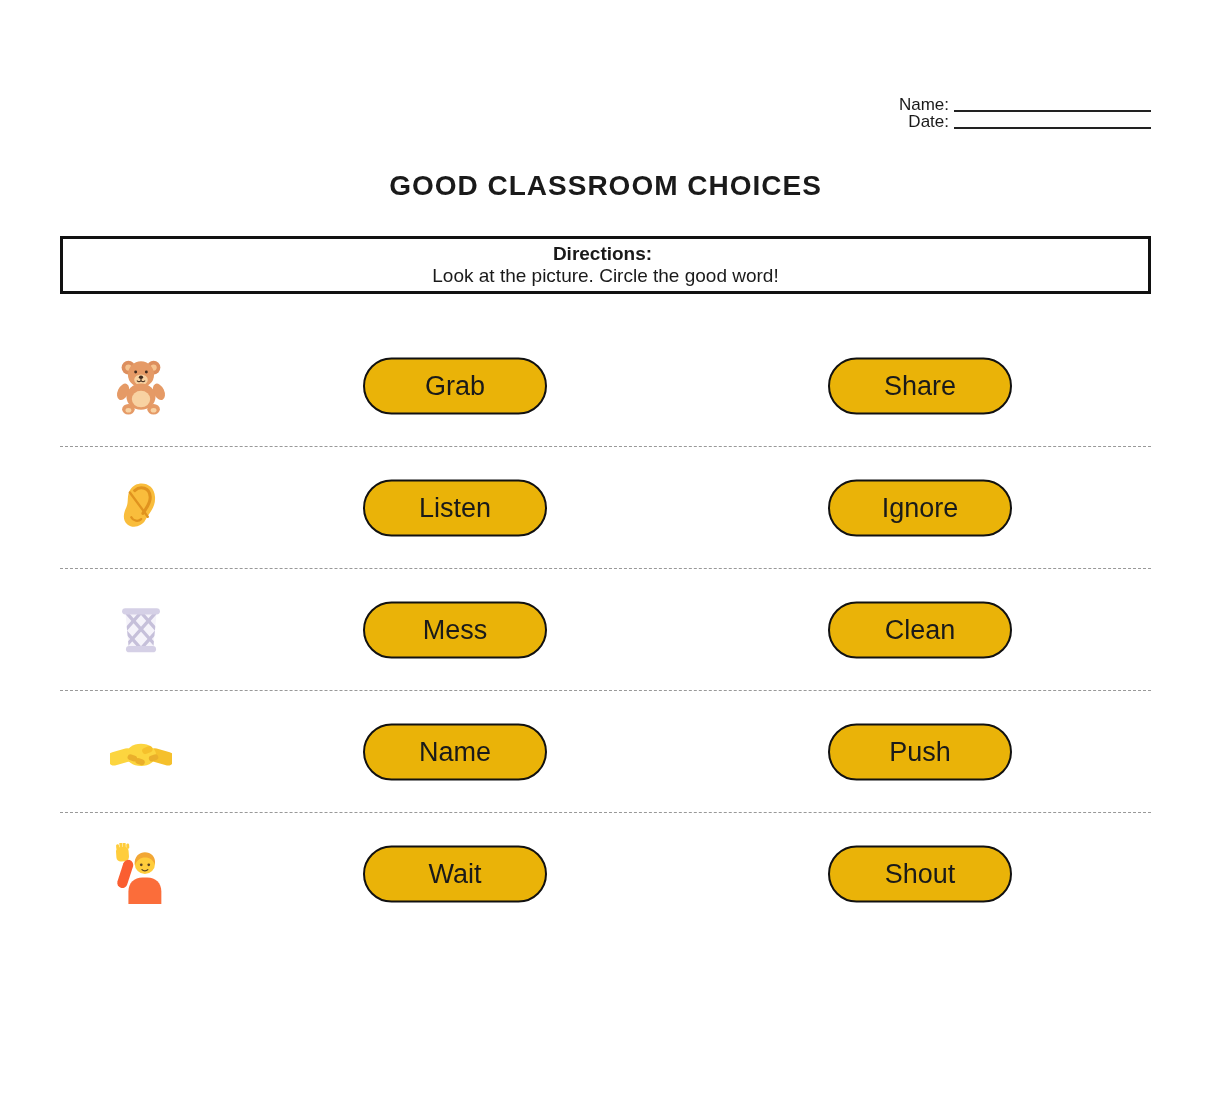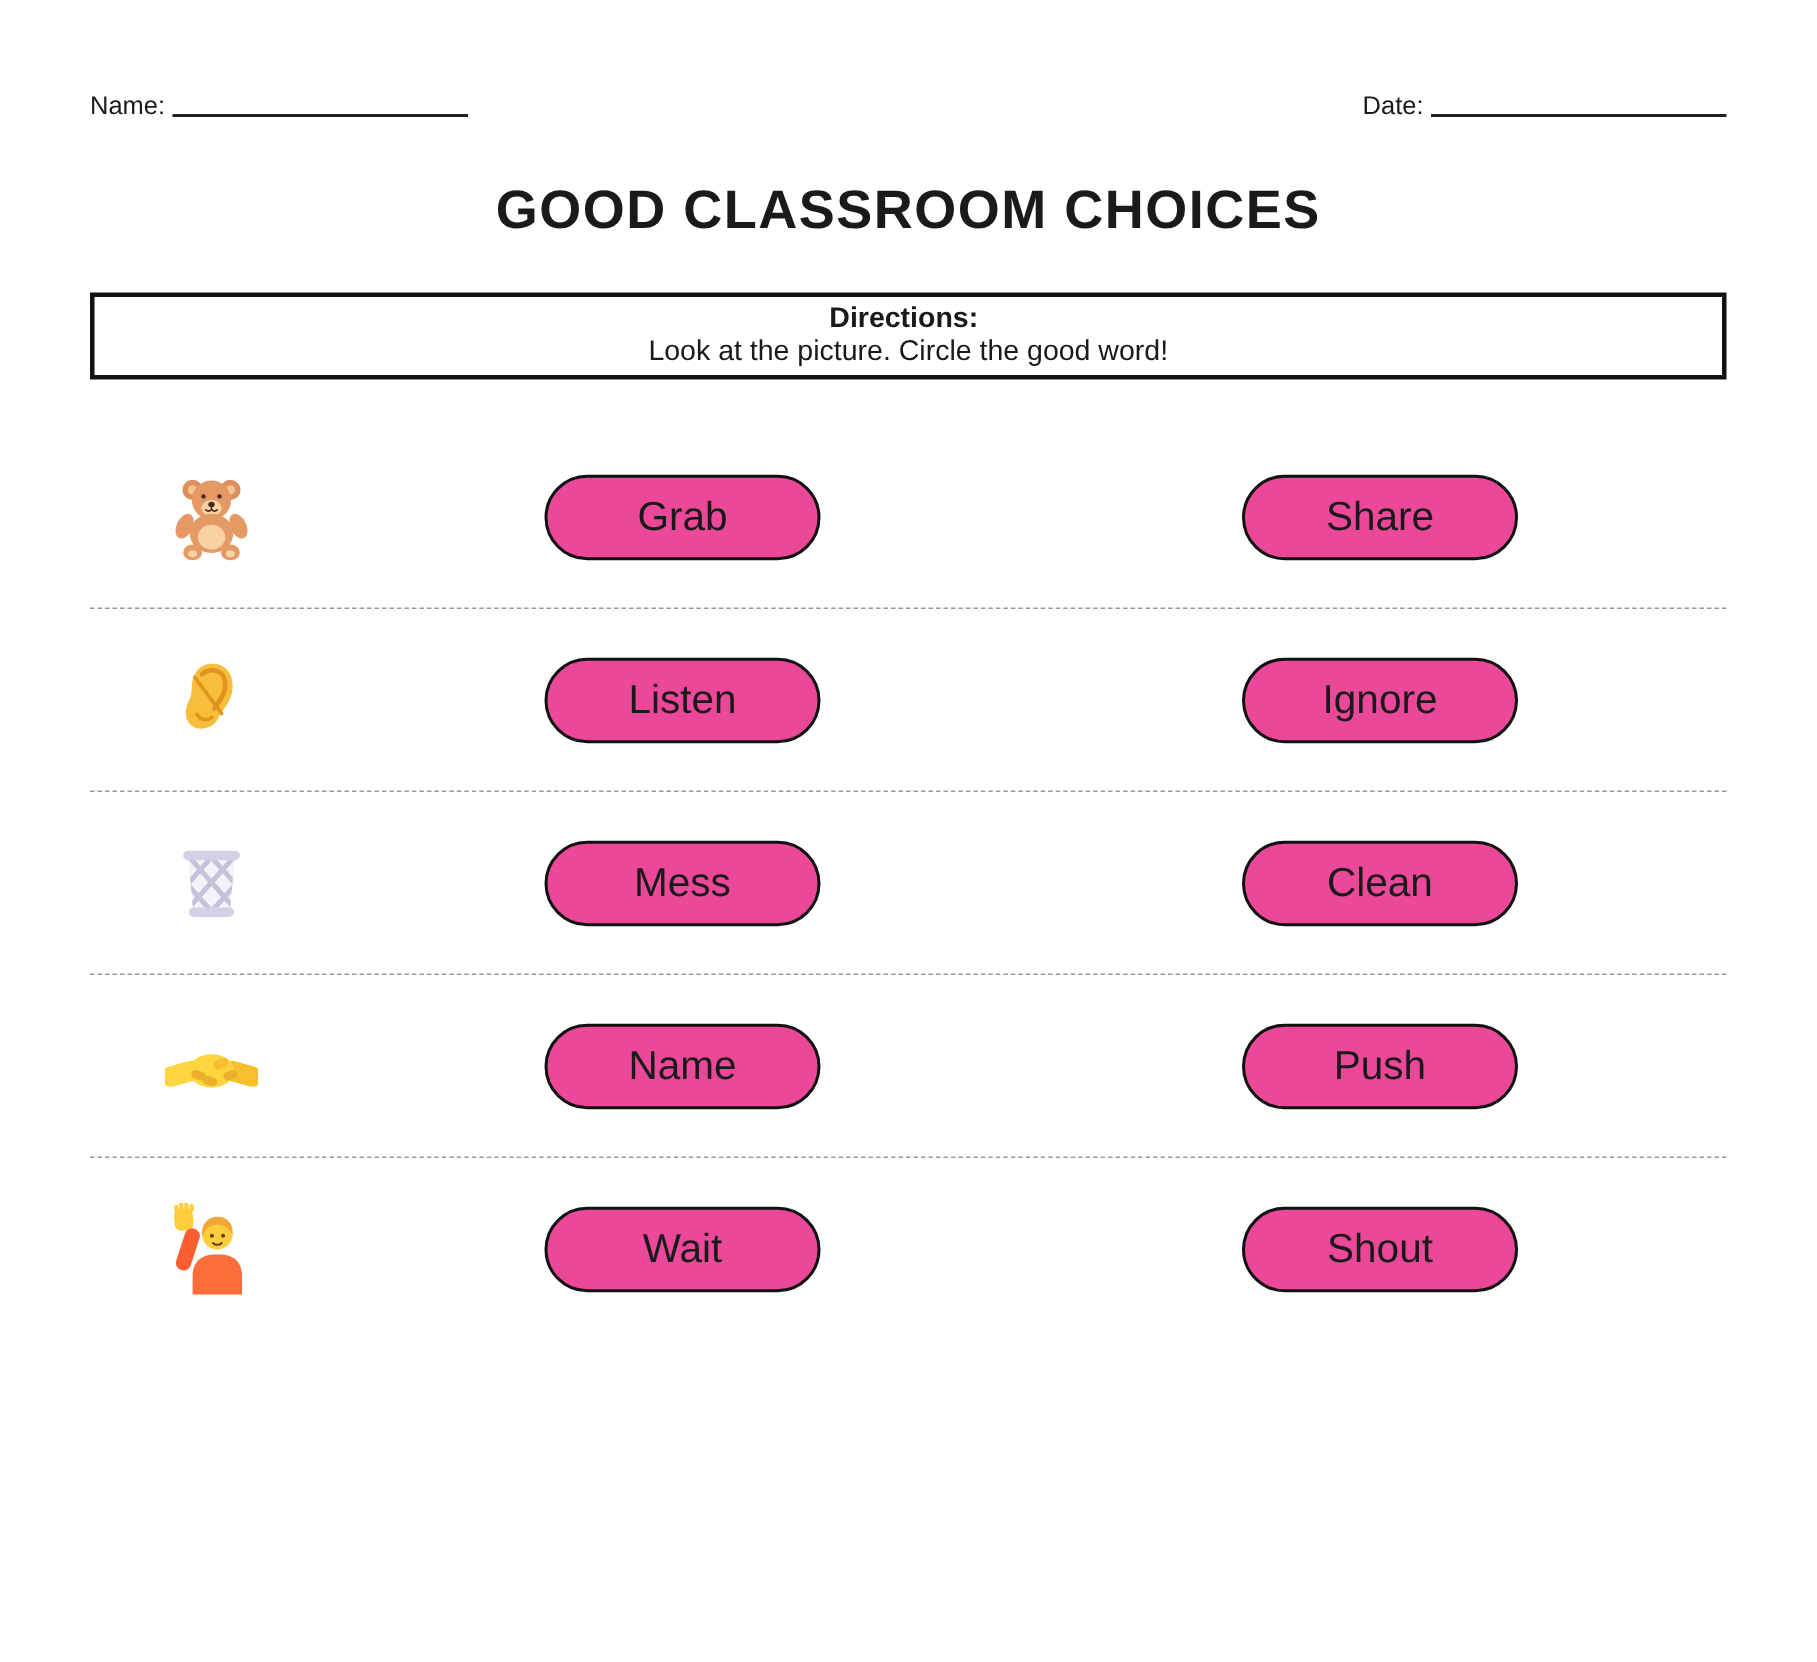--- a/index.html
+++ b/index.html
@@ -8,32 +8,32 @@
     background: #ffffff;
     color: #1a1a1a;
     font-family: "Liberation Sans", sans-serif;
     -webkit-font-smoothing: antialiased;
   }
   .content { margin: 0 60px; }
 
   
   .header-row {
     display: flex; justify-content: space-between; align-items: flex-end;
-    padding-top: 62px; font-size: 17px;
+    padding-top: 96px; font-size: 17px; flex-direction: column;
   }
   .field { display: flex; align-items: flex-end; }
   .field-label { line-height: 1; }
   .write-line {
     display: inline-block; width: 197px; height: 1px;
     border-bottom: 2px solid #222; margin-left: 5px; margin-bottom: 1px;
   }
 
   
   .title {
-    text-align: center; font-size: 36px; font-weight: bold;
+    text-align: center; font-size: 28px; font-weight: bold;
     letter-spacing: 1px; margin-top: 40px;
   }
   .subtitle {
     text-align: center; font-style: italic; font-size: 15.5px; margin-top: 13px;
   }
 
   
   .directions {
     margin-top: 34px; height: 58px; border: 3px solid #111;
     box-sizing: border-box; display: flex; align-items: center; justify-content: center;
@@ -46,21 +46,21 @@
   .rows { margin-top: 31px; }
   .row { position: relative; height: 121px; border-bottom: 1px dashed #999; }
   .row:last-child { border-bottom: none; }
   .emoji {
     position: absolute; left: 50px; top: 50%; transform: translateY(-50%);
     width: 62px; height: 62px;
   }
   .pill {
     position: absolute; top: 50%; transform: translateY(-50%);
     width: 184px; height: 57px; box-sizing: border-box;
-    border: 2.5px solid #111; border-radius: 30px; background: #ec4899;
+    border: 2.5px solid #111; border-radius: 30px; background: #eab308;
     display: flex; align-items: center; justify-content: center;
     font-size: 27px; cursor: pointer;
   }
   .pill-left { left: 303px; }
   .pill-right { left: 768px; }
 </style>
 </head>
 <body>
 
 <div class="content">

